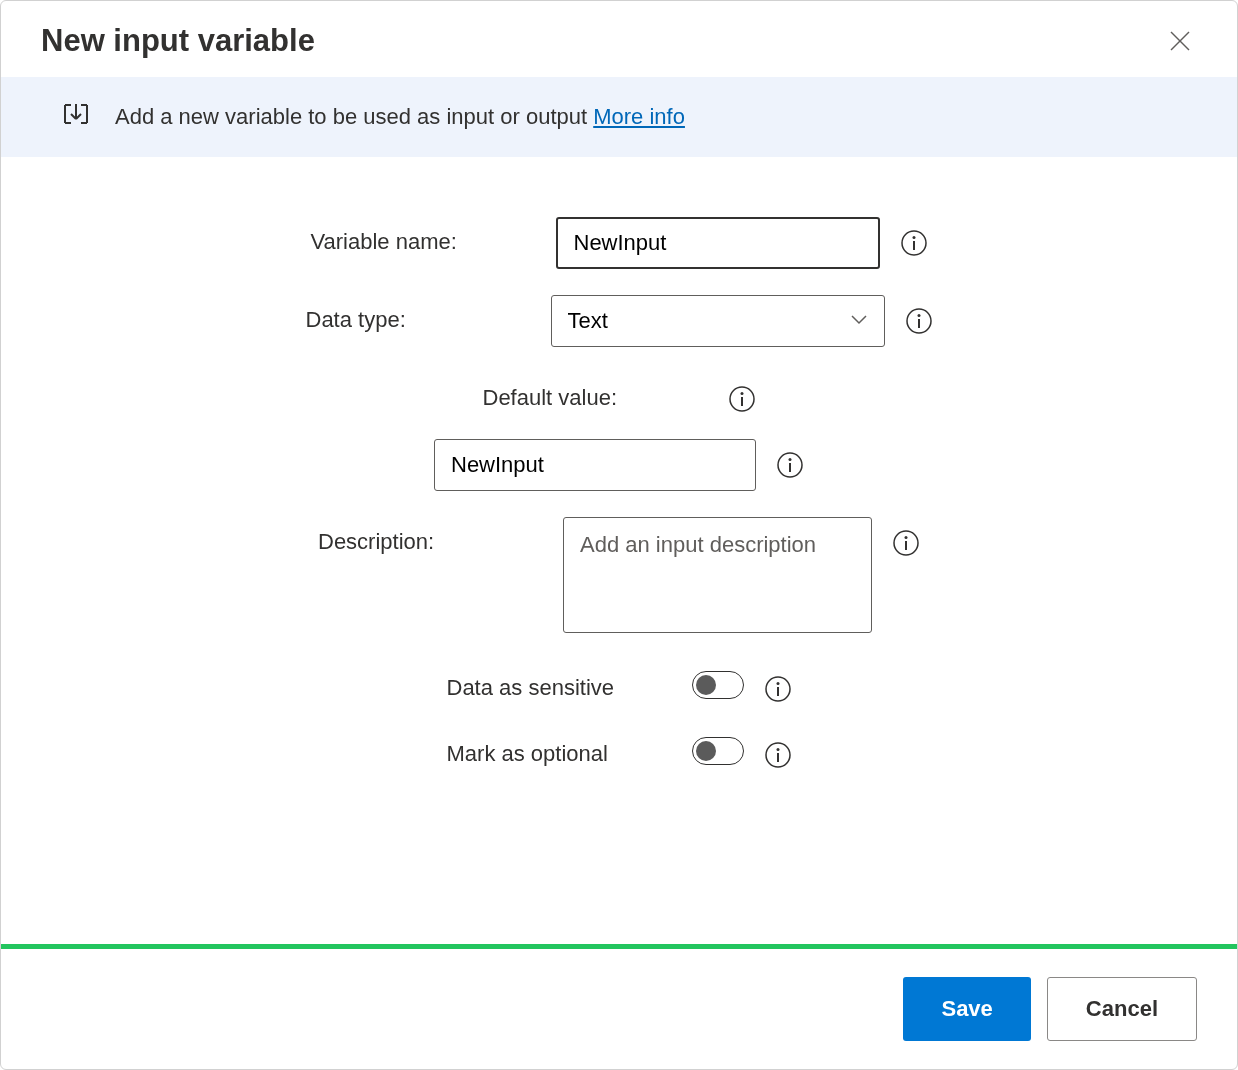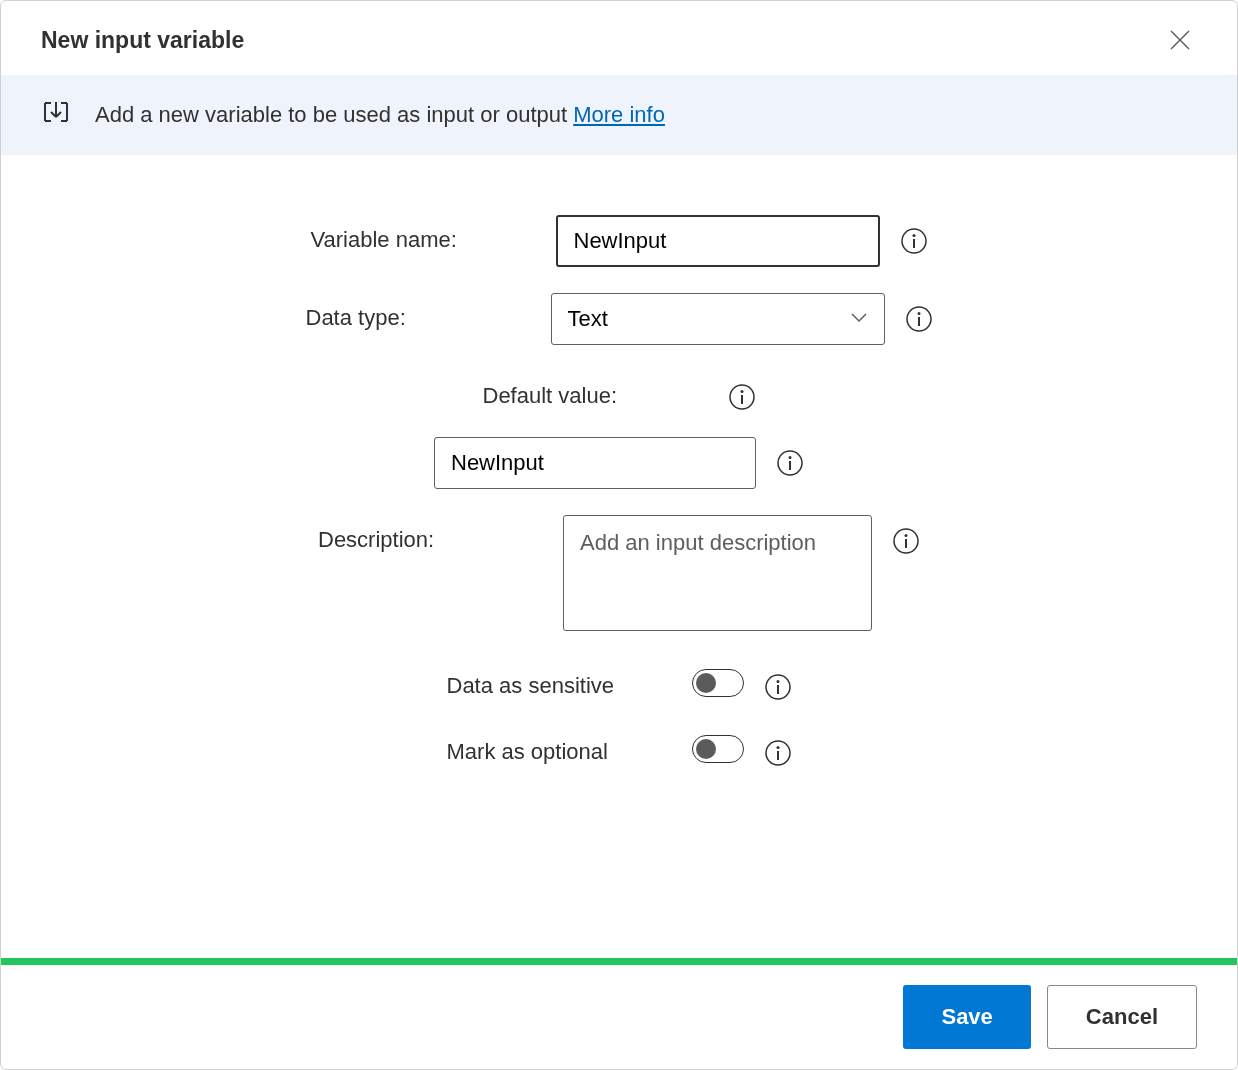--- a/index.html
+++ b/index.html
@@ -15,35 +15,35 @@
       flex-direction: column;
       overflow: hidden;
     }
     .header {
       display: flex;
       justify-content: space-between;
       align-items: center;
       padding: 22px 40px 18px 40px;
     }
     .header h1 {
-      font-size: 23px;
+      font-size: 31px;
       font-weight: 600;
       color: #323130;
     }
     .close-btn {
       background: none;
       border: none;
       cursor: pointer;
       padding: 6px;
       color: #605e5c;
     }
     .close-btn svg { display: block; }
     .info-banner {
       background: #eef3fc;
-      padding: 22px 40px;
+      padding: 22px 60px;
       display: flex;
       align-items: center;
       gap: 24px;
       font-size: 22px;
       color: #323130;
     }
     .info-banner a {
       color: #0067b8;
       text-decoration: underline;
     }
@@ -134,22 +134,22 @@
       width: 20px;
       height: 20px;
       border-radius: 50%;
       background: #5b5b5b;
       position: absolute;
       left: 3px;
       top: 50%;
       transform: translateY(-50%);
     }
     .footer {
-      border-top: 7px solid #22c55e;
-      padding: 20px 40px;
+      border-top: 5px solid #22c55e;
+      padding: 28px 40px;
       display: flex;
       justify-content: flex-end;
       gap: 16px;
     }
     .btn {
       height: 64px;
       padding: 0 38px;
       font-size: 22px;
       font-family: inherit;
       border-radius: 3px;

